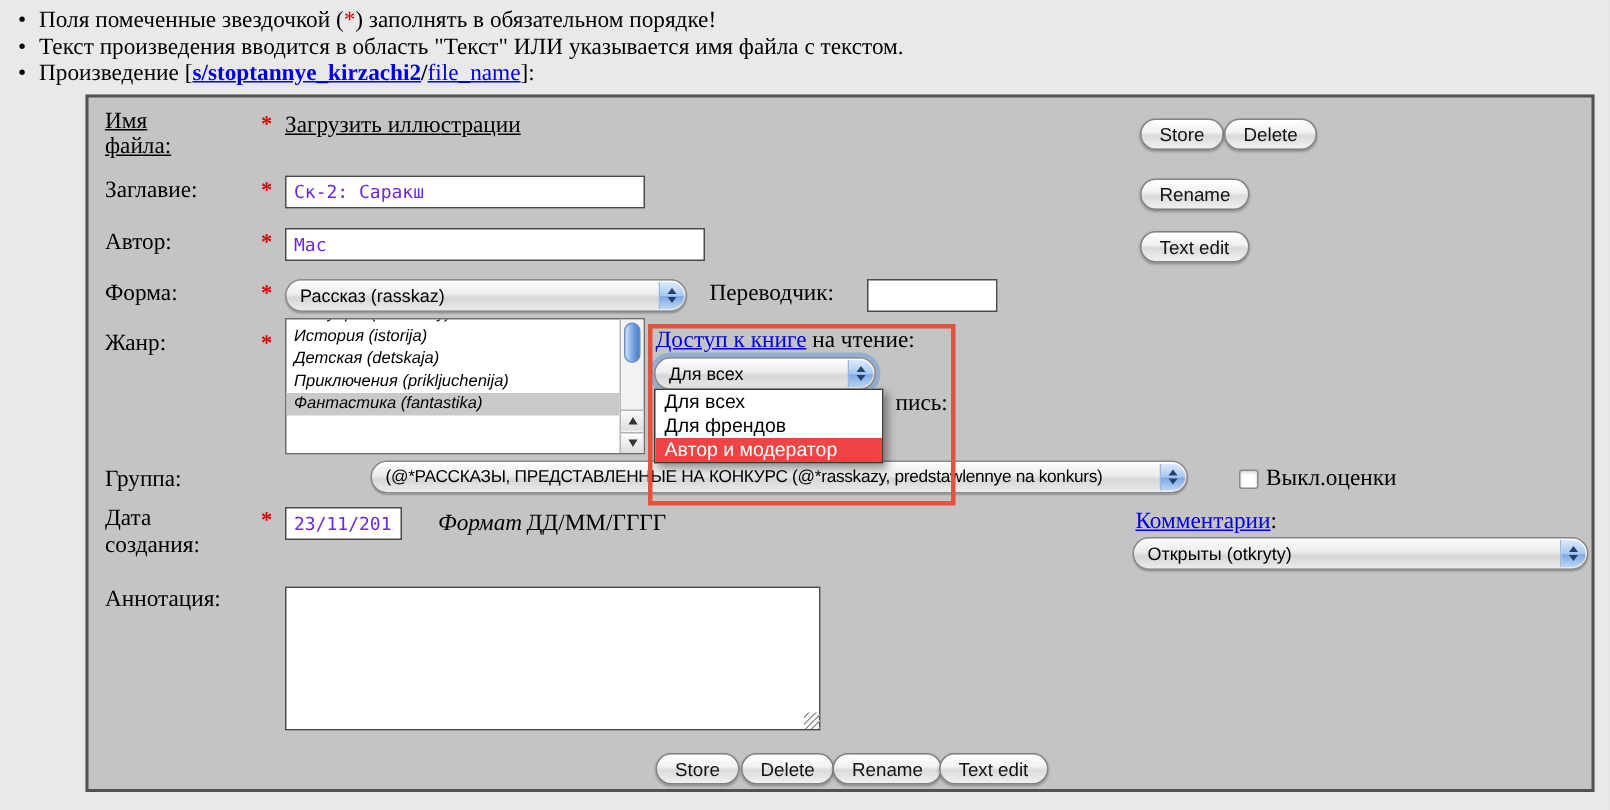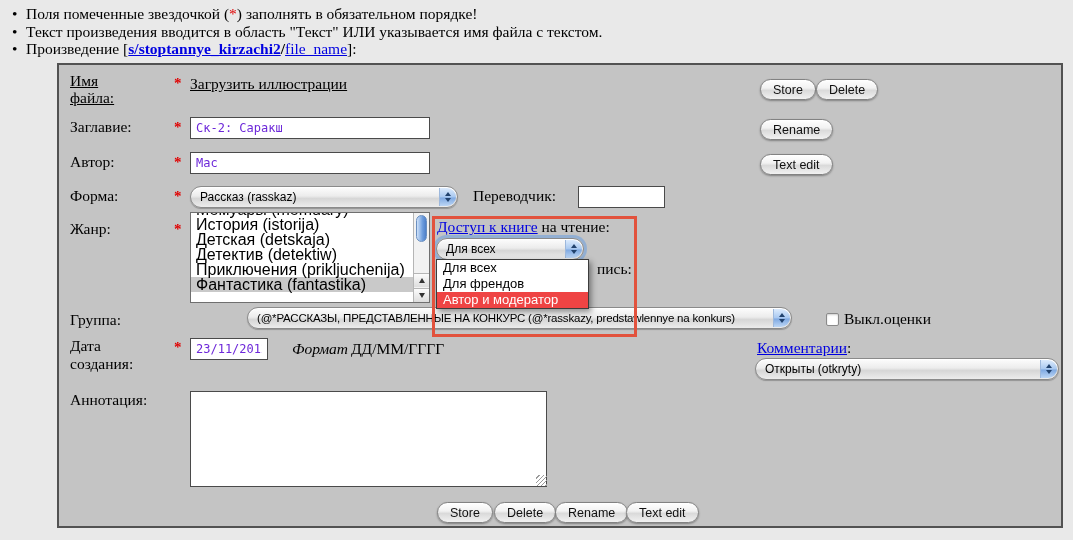--- a/index.html
+++ b/index.html
@@ -61,21 +61,21 @@
   }
   .tri-up { width:0; height:0; border-left:3.5px solid transparent; border-right:3.5px solid transparent; border-bottom:4px solid #21426e; }
   .tri-down { width:0; height:0; border-left:3.5px solid transparent; border-right:3.5px solid transparent; border-top:4px solid #21426e; }
 
   
   .listbox {
     position:absolute; left:190px; top:212px; width:240px; height:91px;
     background:#fff; border:1px solid #6f6f6f; overflow:hidden;
   }
   .list-items { position:absolute; left:0; top:0; right:16px; bottom:0; overflow:hidden;
-    font-family:"Liberation Sans", sans-serif; font-size:16px; }
+    font-family:"Liberation Sans", sans-serif; font-size:11px;font-style:italic; }
   .list-item { height:15px; line-height:15px; padding-left:5px; white-space:nowrap; }
   .list-item.clipped { margin-top:-11px; }
   .list-item.selected { background:#c9c9c9; }
   .vscroll { position:absolute; right:0; top:0; bottom:0; width:16px; background:#f2f2f2;
     border-left:1px solid #b5b5b5; }
   .vthumb { position:absolute; left:2px; top:2px; width:11px; height:27px; border-radius:6px;
     background:linear-gradient(90deg,#cfe2fa,#6f9ede 60%,#4d7fc9); border:1px solid #6a8fc0; cursor:pointer; }
   .sb-btn { position:absolute; left:0; width:15px; height:14px; display:flex; align-items:center; justify-content:center;
     background:linear-gradient(#fcfcfc,#dddddd); border-top:1px solid #b5b5b5; cursor:pointer; }
   .sb-up { bottom:15px; }
@@ -130,21 +130,21 @@
   <div class="abtn" style="left:760px; top:79px;">Store</div>
   <div class="abtn" style="left:816px; top:79px;">Delete</div>
 
   <div class="lbl" style="left:70px; top:118px;">Заглавие:</div>
   <div class="star" style="left:174px; top:119px;">*</div>
   <input class="tinput" style="left: 190px; top: 117px; width: 240px;" value="Ск-2: Саракш">
   <div class="abtn" style="left:760px; top:119px;">Rename</div>
 
   <div class="lbl" style="left:70px; top:153px;">Автор:</div>
   <div class="star" style="left:174px; top:154px;">*</div>
-  <input class="tinput" style="left: 190px; top: 152px; width: 240px;" value="Мас">
+  <input class="tinput" style="left: 190px; top: 152px; width: 280px;" value="Мас">
   <div class="abtn" style="left:760px; top:154px;">Text edit</div>
 
   <div class="lbl" style="left:70px; top:187px;">Форма:</div>
   <div class="star" style="left:174px; top:188px;">*</div>
   <div class="aselect" style="left:190px; top:186px; width:268px;">
     <span>Рассказ (rasskaz)</span>
     <span class="stepper">
         <span class="tri-up"></span>
         <span class="tri-down"></span>
       </span>
@@ -152,21 +152,20 @@
   <div class="lbl" style="left:473px; top:187px;">Переводчик:</div>
   <input class="tinput" style="left: 578px; top: 186px; width: 87px;" value="">
 
   <div class="lbl" style="left:70px; top:220px;">Жанр:</div>
   <div class="star" style="left:174px; top:221px;">*</div>
   <div class="listbox">
     <div class="list-items">
       <div class="list-item clipped">Мемуары (memuary)</div>
       <div class="list-item">История (istorija)</div>
       <div class="list-item">Детская (detskaja)</div>
-      <div class="list-item">Детектив (detektiw)</div>
       <div class="list-item">Приключения (prikljuchenija)</div>
       <div class="list-item selected">Фантастика (fantastika)</div>
     </div>
     <div class="vscroll">
       <div class="vthumb"></div>
       <div class="sb-btn sb-up">
           <span class="sb-tri-up"></span>
         </div>
       <div class="sb-btn sb-dn">
           <span class="sb-tri-dn"></span>

